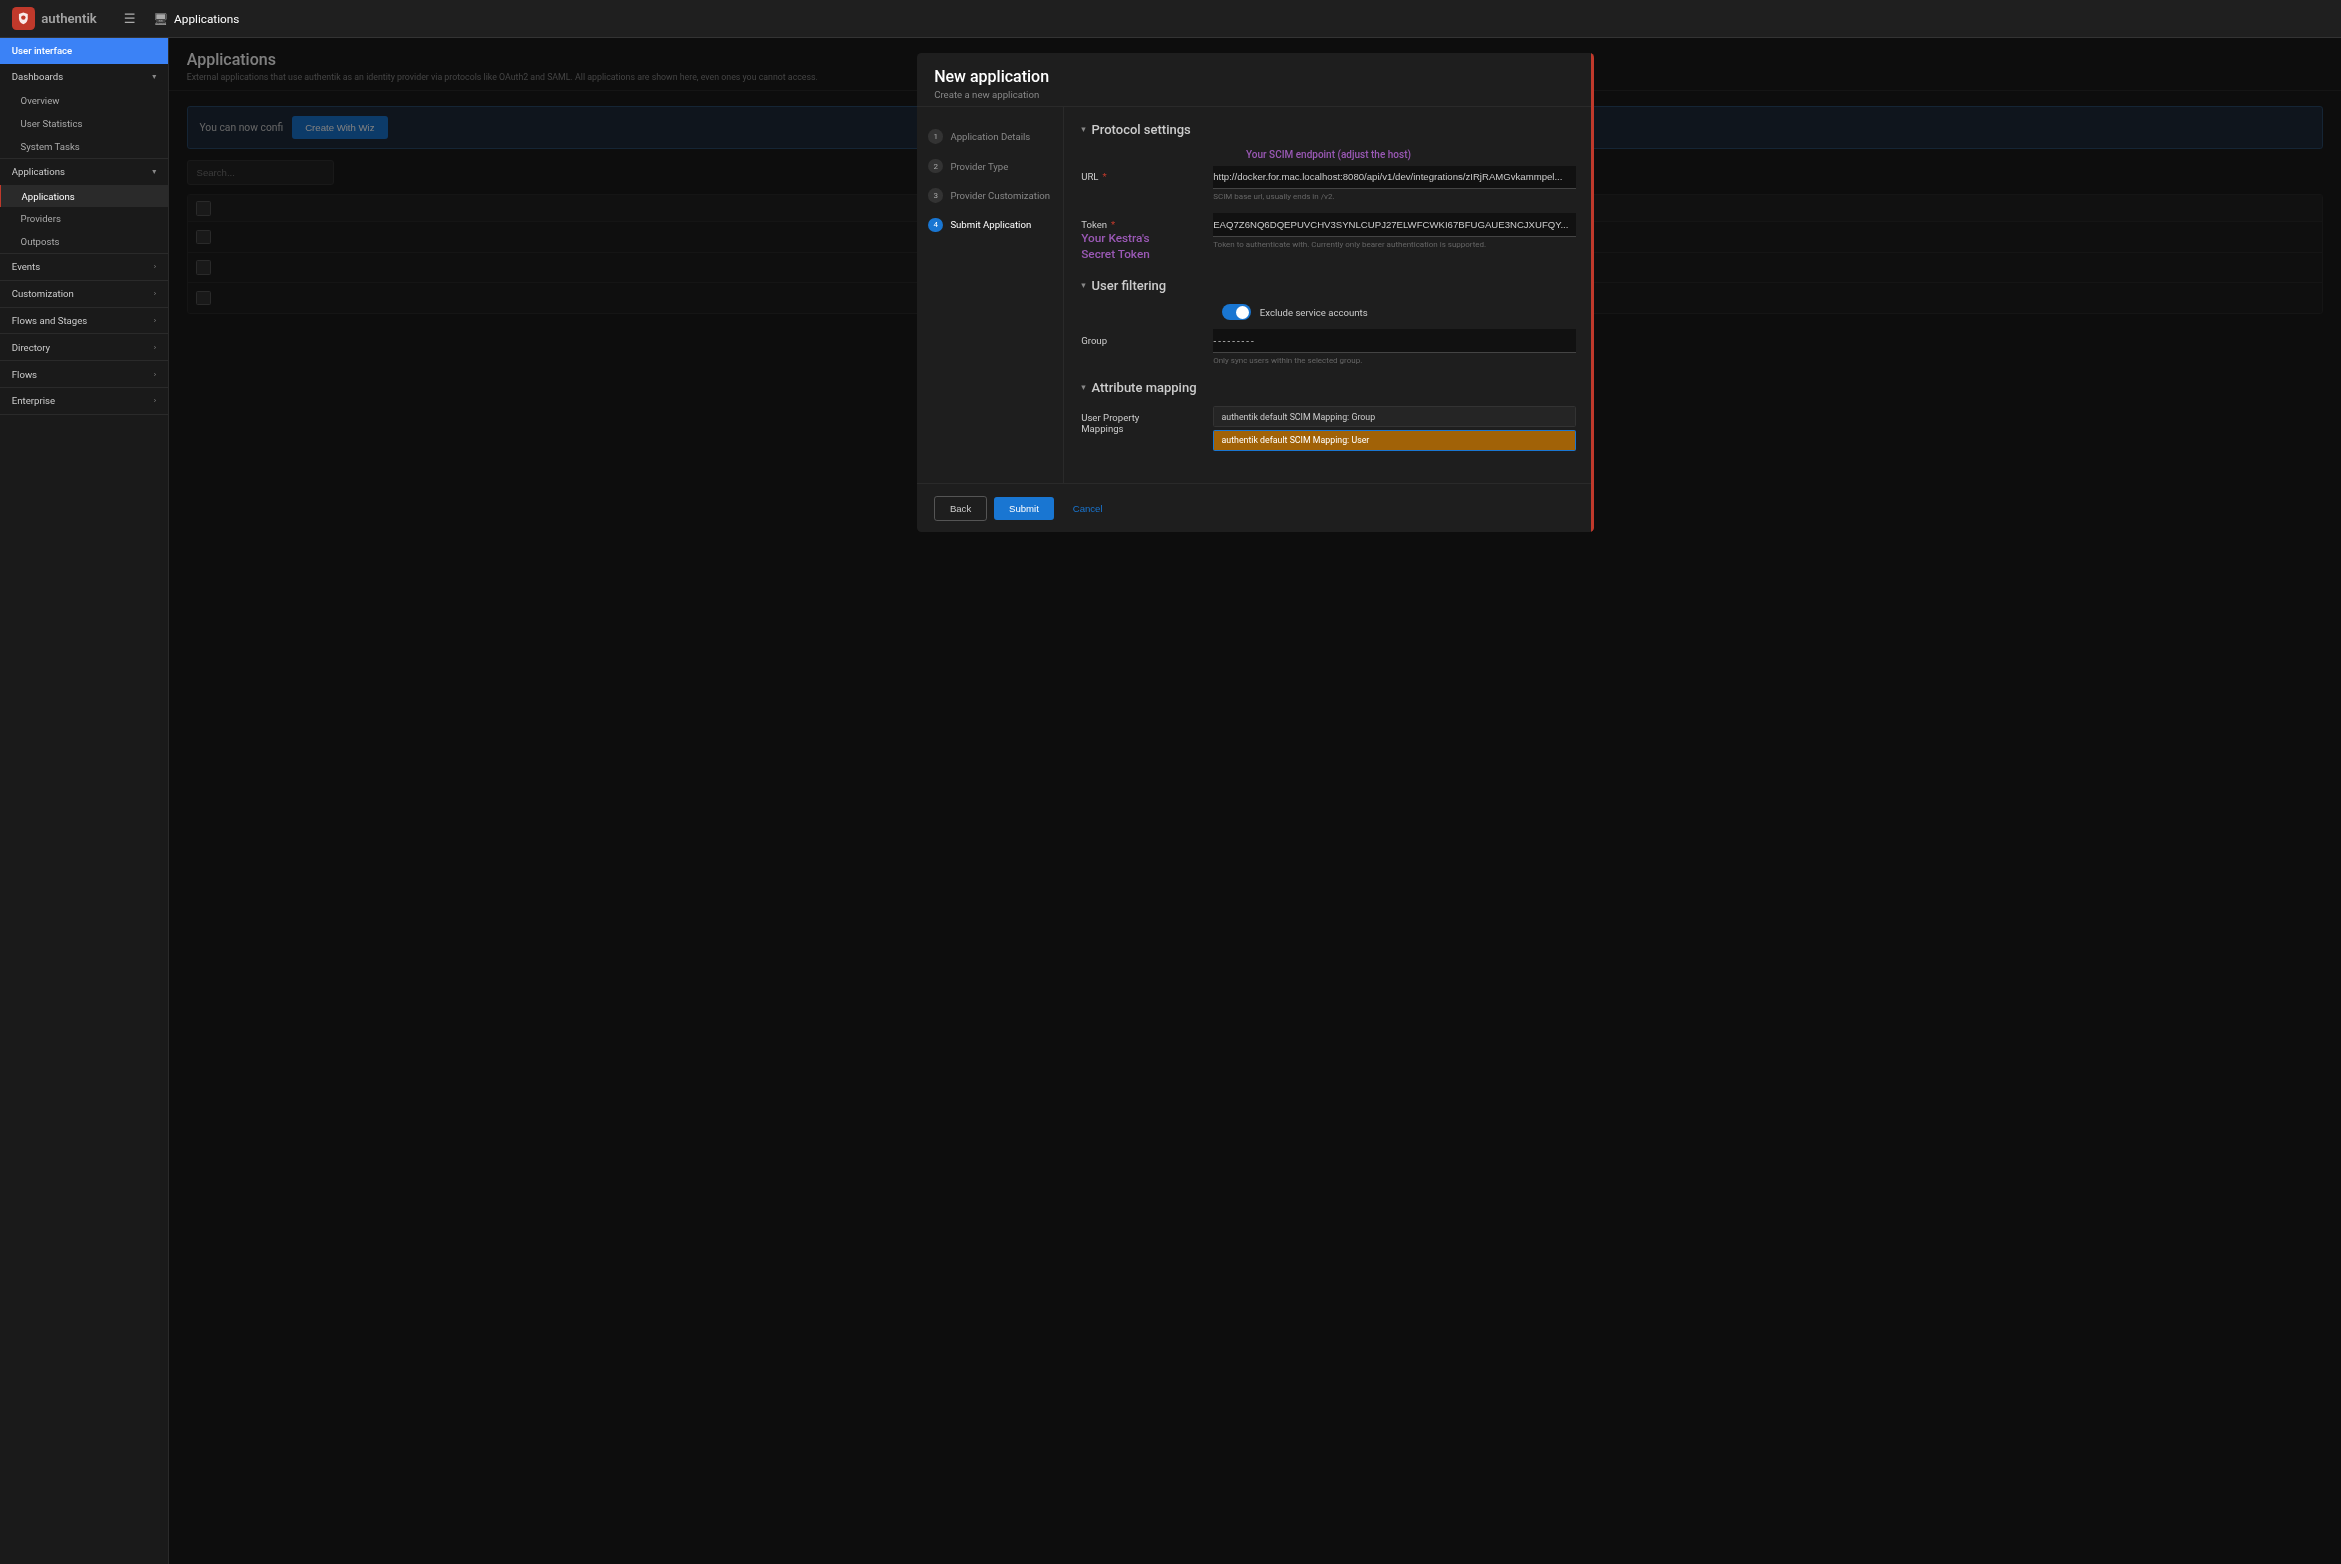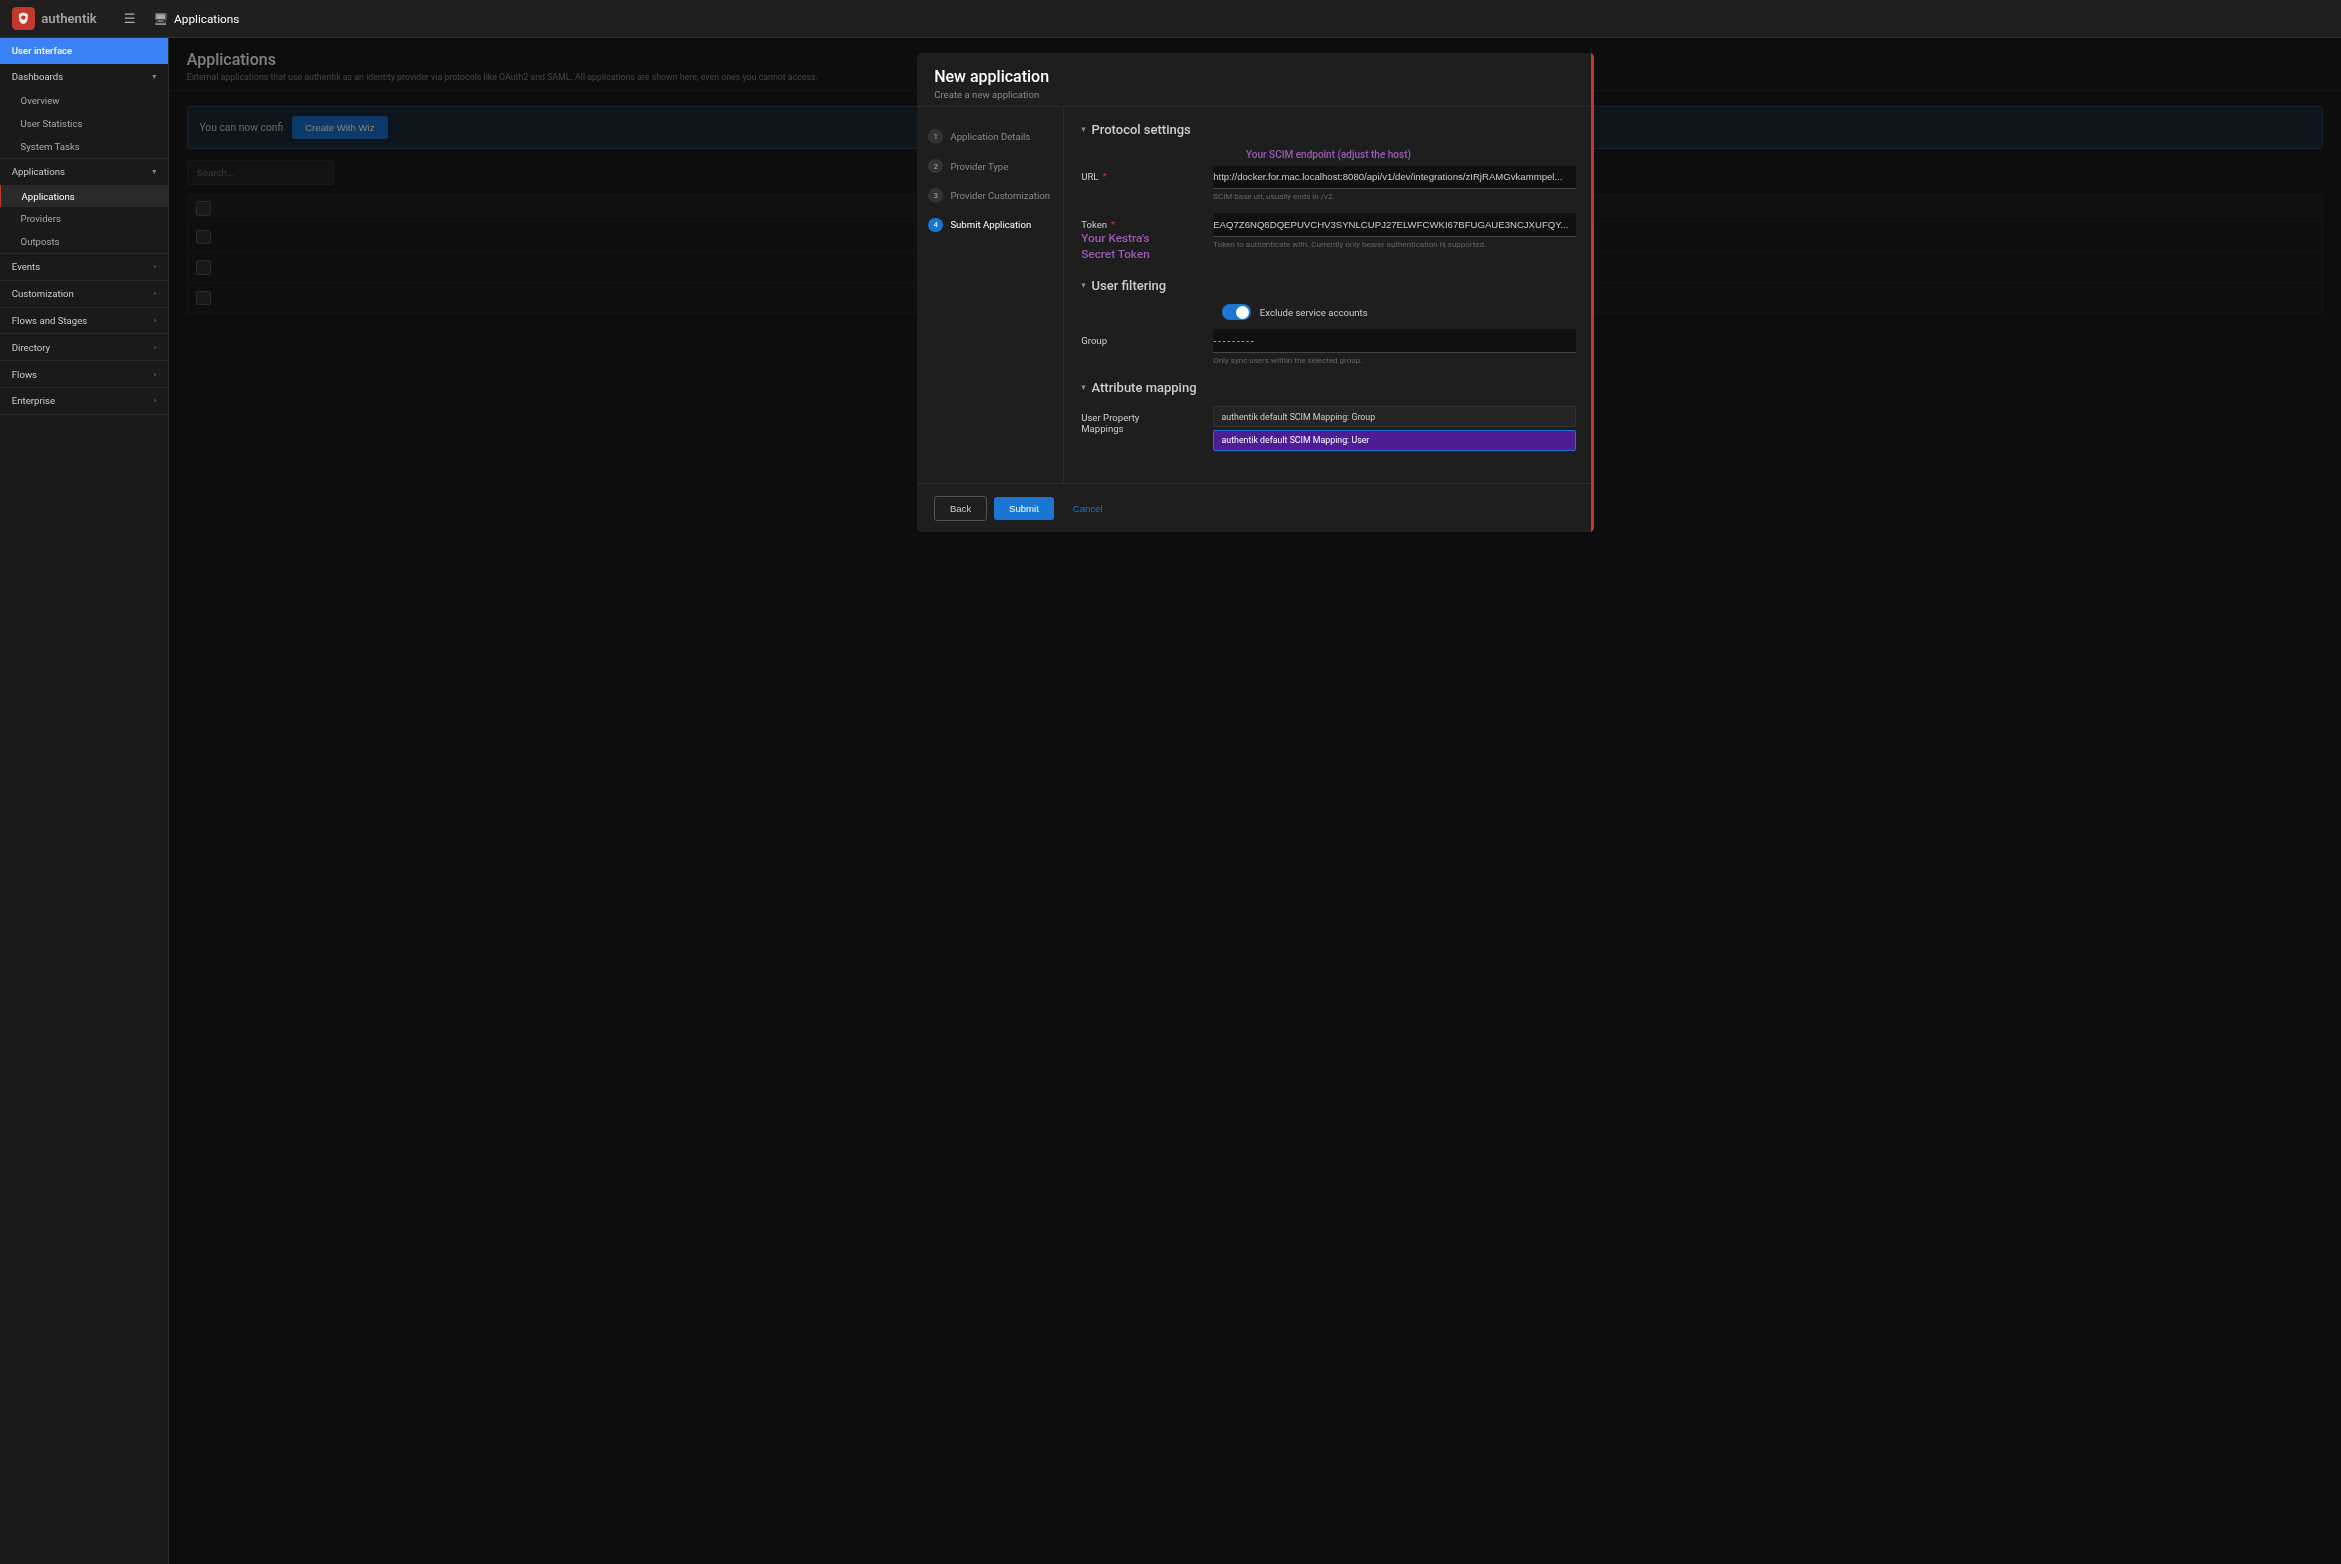--- a/index.html
+++ b/index.html
@@ -404,21 +404,21 @@
     .mapping-item {
       background: #252525;
       border: 0.7px solid #333;
       padding: 4.4px 7.4px;
       border-radius: 1.5px;
       font-size: 8.8px;
       color: #ccc;
       margin-bottom: 2.9px;
     }
     .mapping-item.selected {
-      background: #4c1d95;
+      background: #a16207;
       border-color: #1976d2;
       color: #fff;
     }
 
     
     .modal-footer {
       padding: 11.8px 17.7px;
       border-top: 0.7px solid #2a2a2a;
       display: flex;
       gap: 7.4px;

